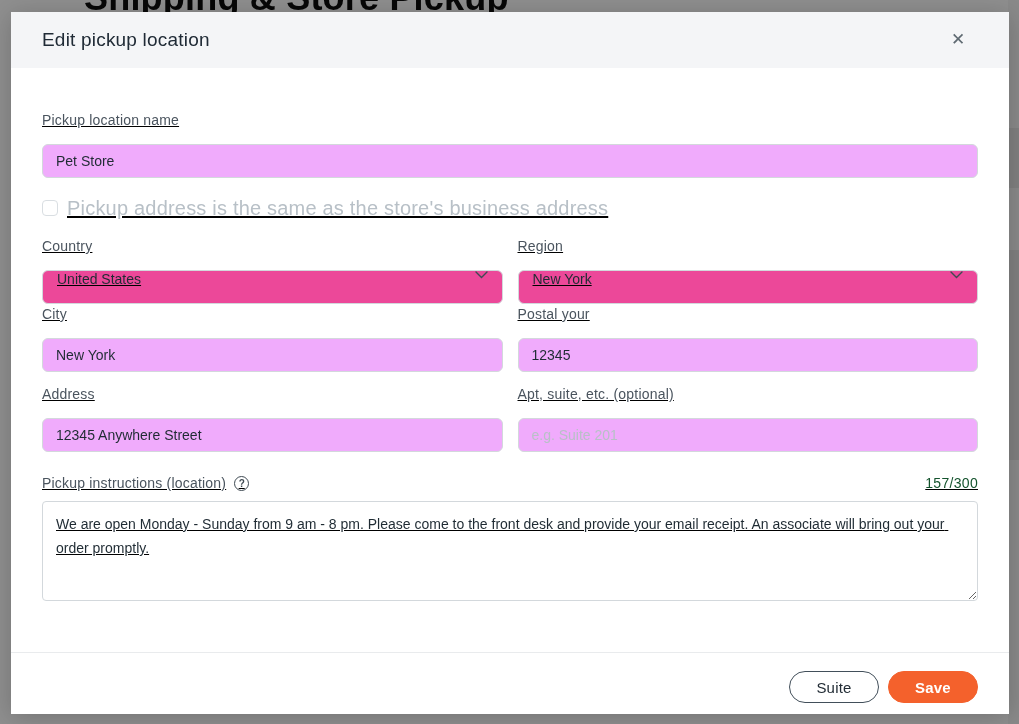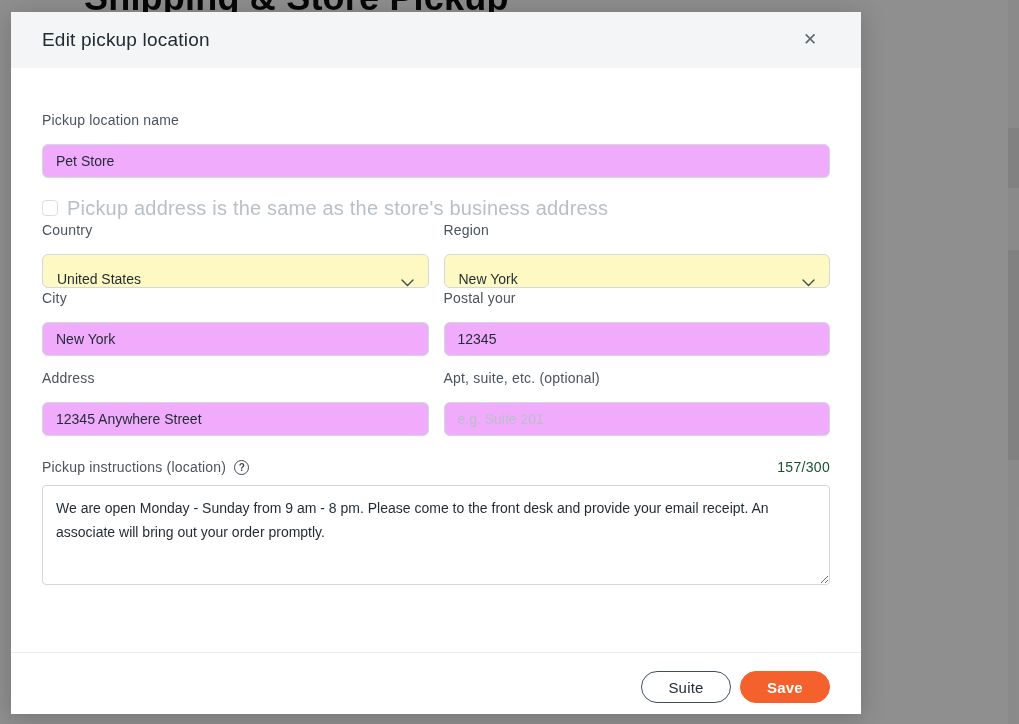--- a/index.html
+++ b/index.html
@@ -14,64 +14,64 @@
     white-space: nowrap;
   }
   .overlay { position: absolute; inset: 0; background: var(--overlay, rgba(0,0,0,0.44)); }
   .scroll-strip { position: absolute; top: 0; right: 0; width: 11px; height: 724px; background: rgba(0,0,0,0.03); }
   .scroll-strip .thumb { position: absolute; left: 0; width: 11px; background: rgba(0,0,0,0.06); }
   .thumb-a { top: 128px; height: 60px; }
   .thumb-b { top: 250px; height: 210px; }
 
   
   .modal {
-    position: absolute; left: 11px; top: 12px; width: 850px; height: 702px;
+    position: absolute; left: 11px; top: 12px; width: 998px; height: 702px;
     background: #fff; display: flex; flex-direction: column;
     box-shadow: 0 3px 24px rgba(0,0,0,0.2);
   }
   .modal-header {
     height: 56px; flex: 0 0 56px; background: var(--header-bg, #f4f5f7);
     display: flex; align-items: center; justify-content: space-between;
     padding: 0 31px;
   }
   .modal-title { font-size: 19px; font-weight: 500; color: #202b36; letter-spacing: 0.2px; }
   .close-btn {
     width: 24px; height: 24px; border: none; background: transparent; cursor: pointer;
     font-size: 17px; color: #5f6a72; line-height: 24px; text-align: center; padding: 0;
     margin-right: 8px;
   }
 
-  .modal-body { flex: 1 1 auto; padding: 42px 31px 2px 31px; }
+  .modal-body { flex: 1 1 auto; padding: 42px 31px 2px 31px; text-decoration: underline; }
 
   .field-label {
     display: block; font-size: 14px; line-height: 20px; color: var(--label, #4a545e);
     margin-bottom: 14px; letter-spacing: 0.2px;
   }
   .text-input {
     width: 100%; height: 34px; border: 1px solid var(--border, #d3d8dc); border-radius: 6px;
     padding: 0 13px; font-family: "Liberation Sans", sans-serif; font-size: 14px;
     color: var(--text, #1f2b33); background: #f0abfc; outline: none;
   }
   .text-input::placeholder { color: var(--muted, #b8c0c7); }
 
   .checkbox-row { display: flex; align-items: center; margin-top: 22px; height: 16px; }
   .checkbox {
     width: 16px; height: 16px; border: 1px solid #d9dee2; border-radius: 4px;
     background: #fff; display: inline-block; flex: 0 0 16px; cursor: pointer;
   }
   .checkbox-label { margin-left: 9px; font-size: 20px; color: var(--muted, #b8c0c7); letter-spacing: 0.2px; }
 
   .two-col { display: grid; grid-template-columns: 1fr 1fr; column-gap: 15px; }
-  .mt20 { margin-top: 4px; }
+  .mt20 { margin-top: 20px; }
   .mt18 { }
   .mt19 { margin-top: 12px; }
 
   .select-box {
     width: 100%; height: 34px; border: 1px solid var(--border, #d3d8dc); border-radius: 6px;
-    background: #fef9c3; display: flex; align-items: flex-end; justify-content: space-between;
+    background: #ec4899; display: flex; align-items: flex-start; justify-content: space-between;
     padding: 0 14px; cursor: pointer;
   }
   .select-value { font-size: 14px; color: var(--text, #1f2b33); }
   .chevron { display: flex; align-items: center; }
 
   .instructions-head { display: flex; align-items: center; justify-content: space-between; margin-top: 21px; height: 20px; }
   .instructions-left { display: flex; align-items: center; gap: 8px; }
   .instructions-label { font-size: 14px; color: var(--label, #4a545e); letter-spacing: 0.2px; }
   .help-icon {
     width: 15px; height: 15px; border: 1px solid #3f4a53; border-radius: 50%;

